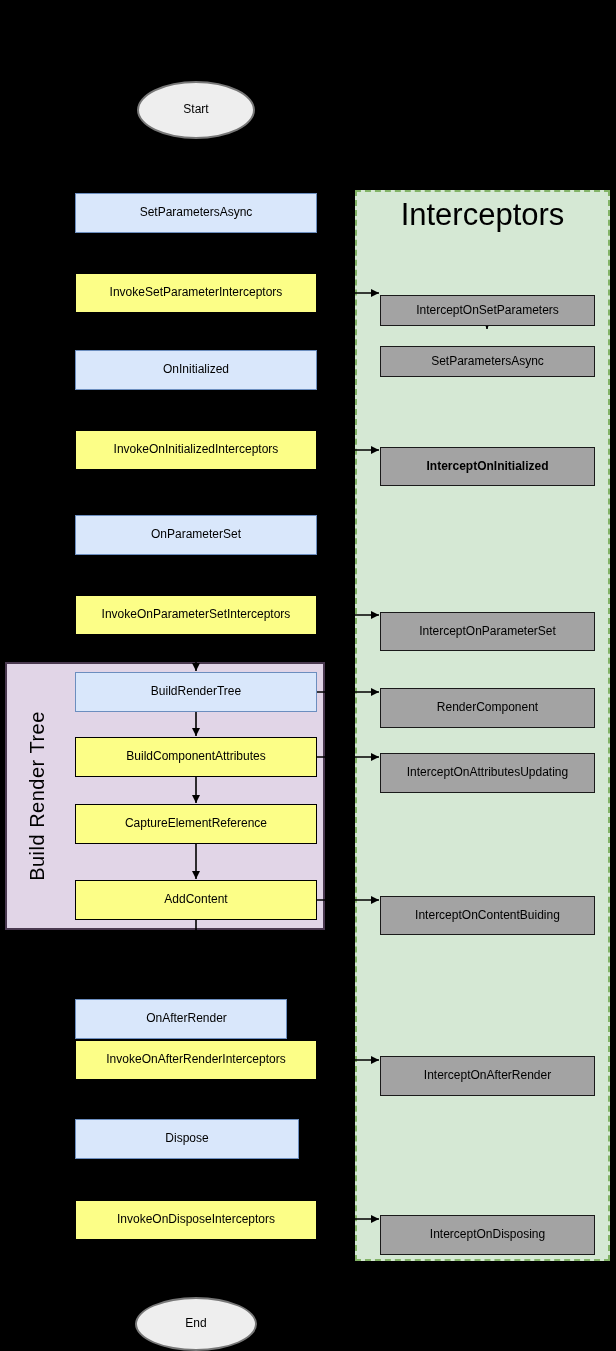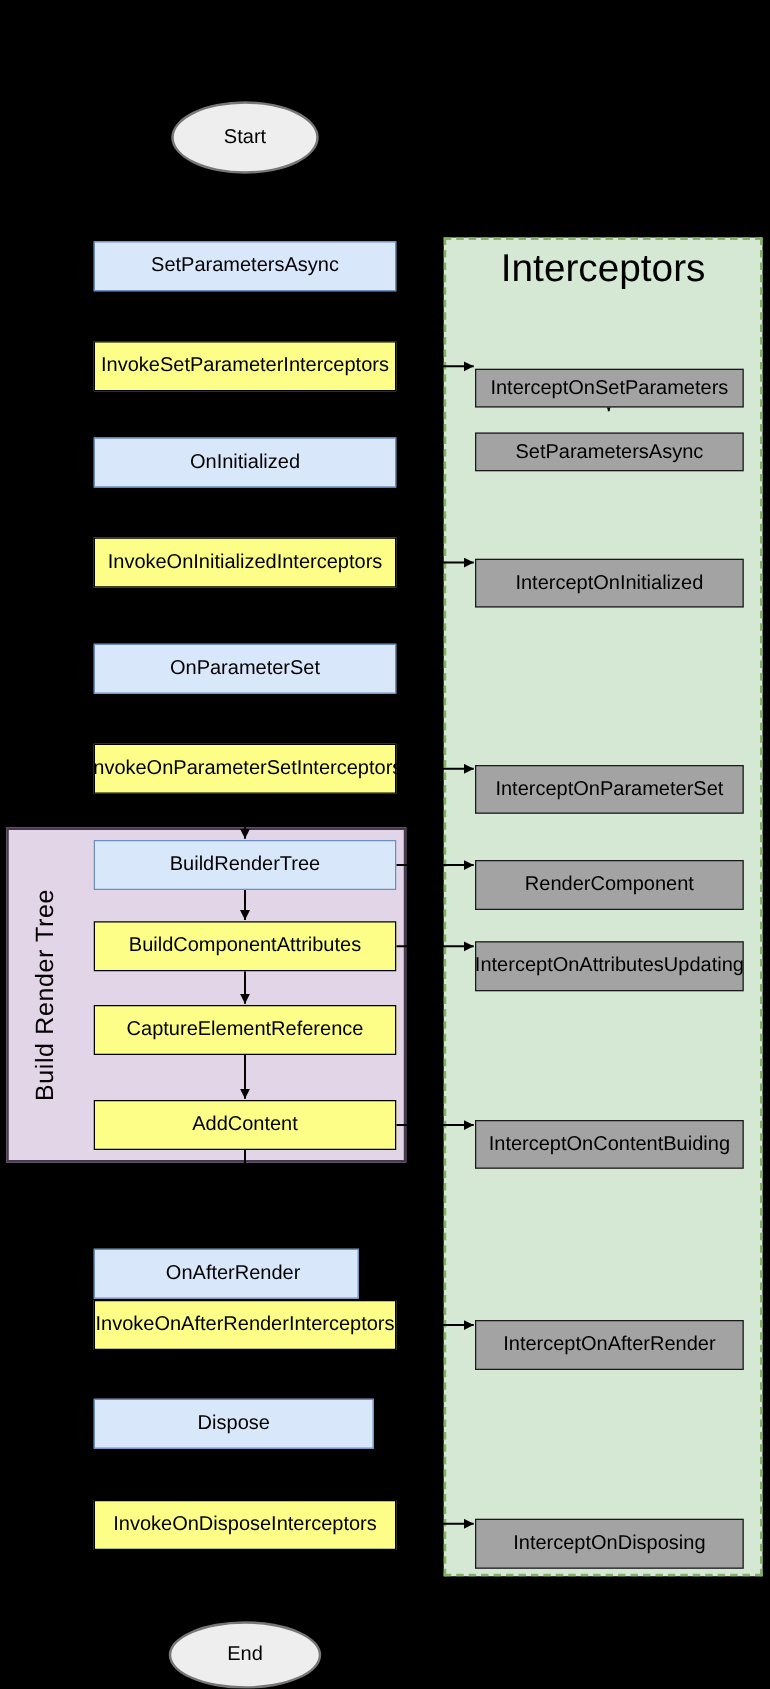--- a/index.html
+++ b/index.html
@@ -27,21 +27,21 @@
   .vlabel{
     position:absolute;left:30px;top:50%;
     transform:translate(-50%,-50%) rotate(-90deg);
     white-space:nowrap;
     font-size:20px;color:#000;letter-spacing:0.5px;
   }
   #arrows{position:absolute;left:0;top:0;pointer-events:none;}
   .node{
     position:absolute;box-sizing:border-box;
     display:flex;align-items:center;justify-content:center;
-    text-align:center;font-size:16px;color:#000;line-height:1.1;
+    text-align:center;font-size:12px;color:#000;line-height:1.1;
   }
   .node.blue{background:#d9e7fb;border:1px solid #6c8ebf;}
   .node.yellow{background:#fcfe87;border:1px solid #000000;}
   .node.white{background:#a3a3a3;border:1.6px solid #1a1a1a;margin-top:16px;}
   .node.ellipse{background:#eeeeee;border:2px solid #777777;border-radius:50%;}
 </style>
 </head>
 <body>
 
 <div id="canvas">
@@ -136,21 +136,21 @@
       </div>
       <div class="node ellipse" style="left: 135px; top: 1297px; width: 122px; height: 54px;">
         <span>End</span>
       </div>
       <div class="node white" style="left: 380px; top: 279px; width: 215px; height: 31px;">
         <span>InterceptOnSetParameters</span>
       </div>
       <div class="node white" style="left: 380px; top: 330px; width: 215px; height: 31px;">
         <span>SetParametersAsync</span>
       </div>
-      <div class="node white" style="left: 380px; top: 431px; width: 215px; height: 39px;">
+      <div class="node white" style="left: 380px; top: 431px; width: 215px; height: 39px; font-weight: bold;">
         <span>InterceptOnInitialized</span>
       </div>
       <div class="node white" style="left: 380px; top: 596px; width: 215px; height: 39px;">
         <span>InterceptOnParameterSet</span>
       </div>
       <div class="node white" style="left: 380px; top: 672px; width: 215px; height: 40px;">
         <span>RenderComponent</span>
       </div>
       <div class="node white" style="left: 380px; top: 737px; width: 215px; height: 40px;">
         <span>InterceptOnAttributesUpdating</span>

